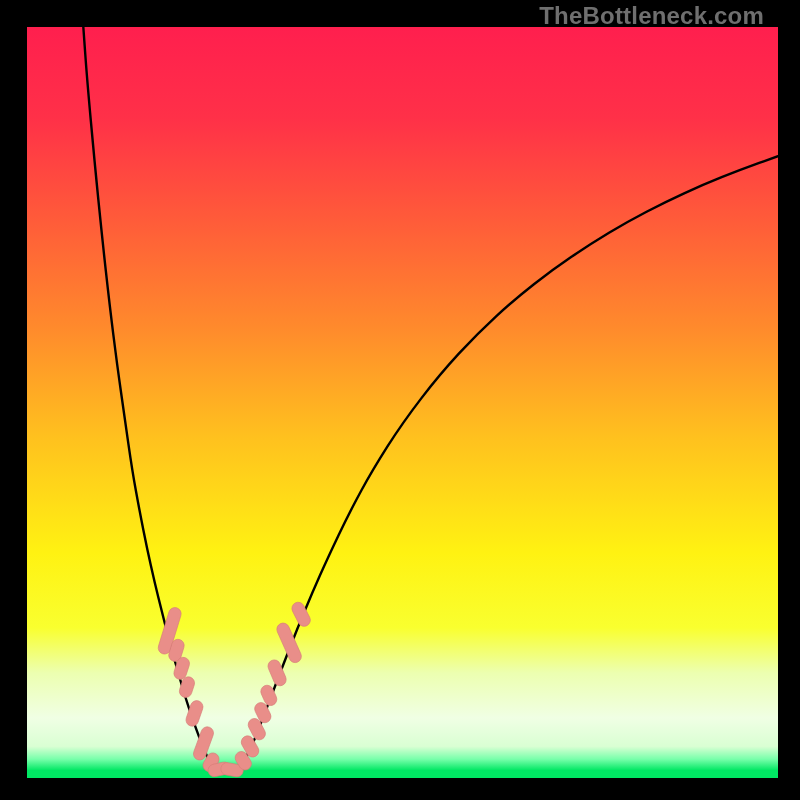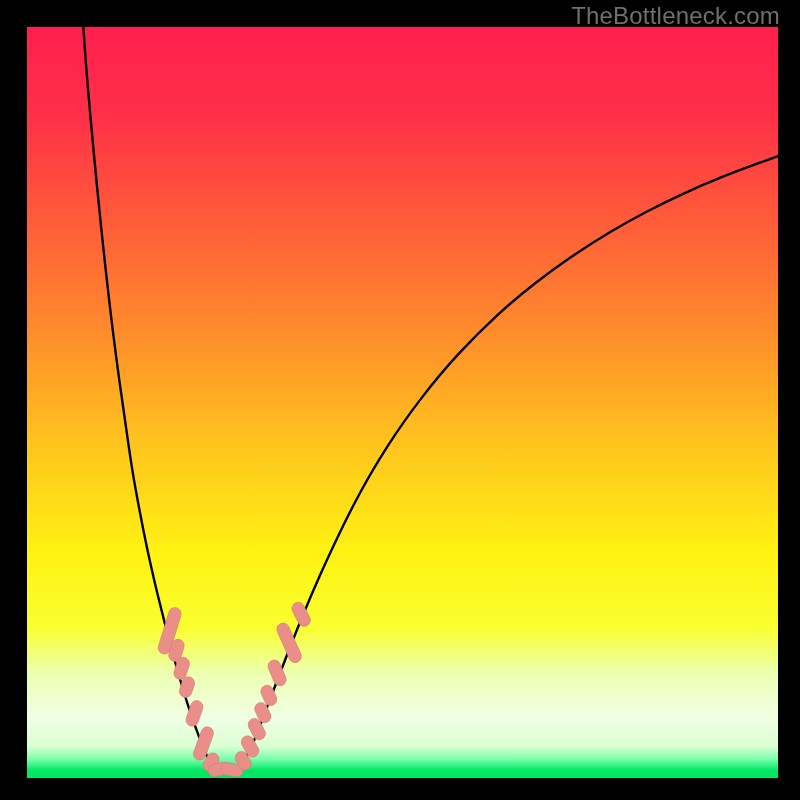--- a/index.html
+++ b/index.html
@@ -24,24 +24,24 @@
     height: 751px;
     overflow: hidden;
   }
   .gradient-bg {
     position: absolute;
     inset: 0;
   }
   .watermark {
     position: absolute;
     top: 2px;
-    right: 20px;
+    right: 36px;
     color: #6f6f6f;
     font-size: 24px;
-    font-weight: 400;
+    font-weight: 700;
     letter-spacing: 0.2px;
   }
   svg.curves {
     position: absolute;
     inset: 0;
   }
 </style>
 </head>
 <body>
 

